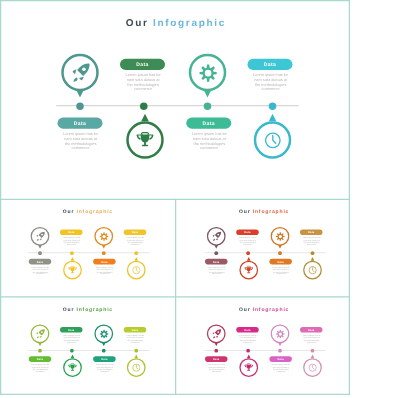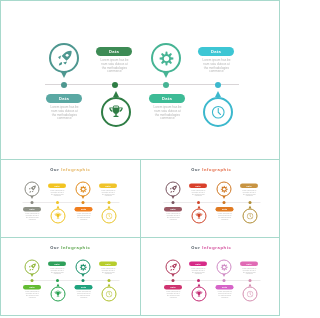--- a/index.html
+++ b/index.html
@@ -31,20 +31,21 @@
 
   .chip{position:absolute;height:8.5px;width:36px;border-radius:4.5px;color:#fff;font-size:4px;font-weight:bold;letter-spacing:.35px;display:flex;align-items:center;justify-content:center;}
   .ptxt{position:absolute;width:29px;font-size:3.1px;line-height:3.78px;color:#b5b5b5;text-align:center;}
 </style>
 </head>
 <body>
 
 <div class="page">
     <div class="frame frame-hero">
       <div class="art">
+        <div class="h-title"><span class="w1">Our</span> <span class="w2" style="color:#6cb7dd;margin-right:-1.35px">Infographic</span></div>
         <div class="tl-line"></div>
         <div class="dot" style="left:61px;background:#4e9790"></div>
         <div class="pin" style="left:49px;top:43px;border-color:#4e9790">
           <svg width="16.5" height="16.5" viewBox="0 0 24 24">
             <g fill="#4e9790">
               <path d="M21.6 1.2c-4.1.15-7.6 1.7-10.2 4.3L8.2 8.7l7.1 7.1 3.2-3.2c2.6-2.6 4.15-6.1 4.3-10.2.02-.66-.54-1.22-1.2-1.2z"></path>
               <circle cx="16.2" cy="7.8" r="2.1" fill="#fff"></circle>
               <path d="M7.4 7.9 3.8 9.7c-.6.3-.72 1.1-.24 1.58l2.3 2.3z"></path>
               <path d="M16.1 16.6l-1.8 3.6c-.3.6-1.1.72-1.58.24l-2.3-2.3z"></path>
               <path d="M5.6 18.4c-.95.95-1.45 4-1.45 4s3.05-.5 4-1.45c.9-.9.9-2.25 0-3.15s-1.65.7-2.55 1.6z"></path>

